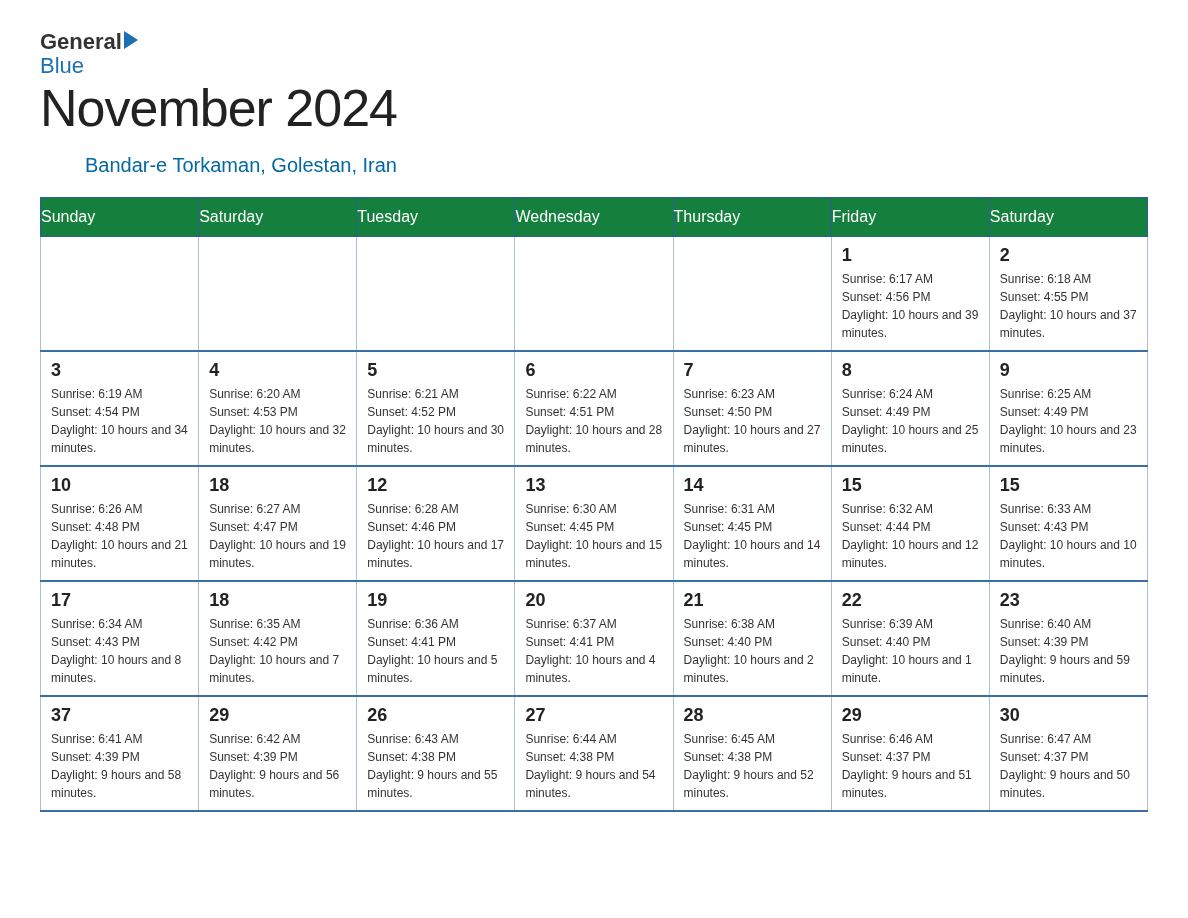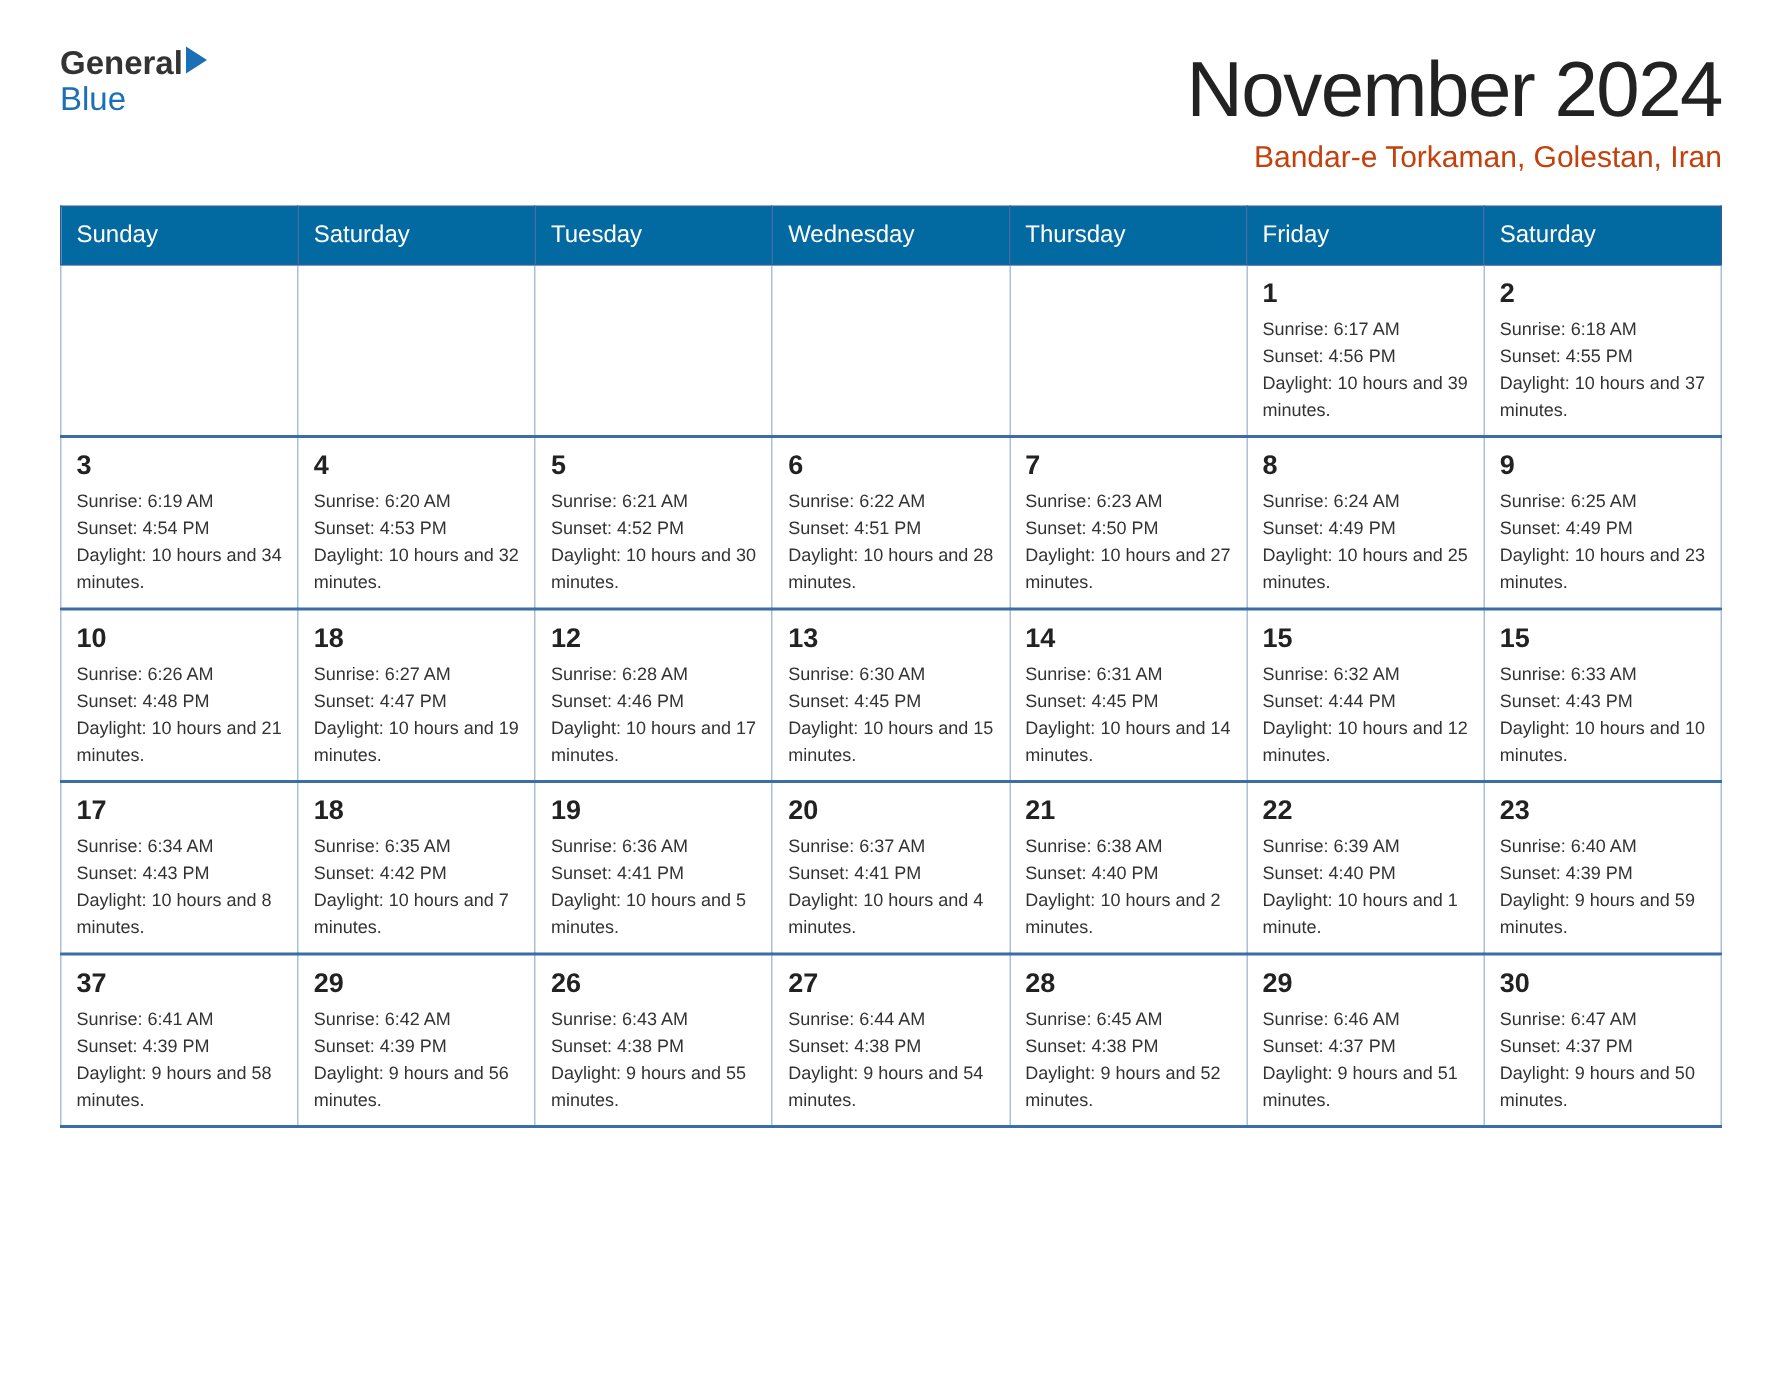--- a/index.html
+++ b/index.html
@@ -7,20 +7,21 @@
       font-family: Arial, Helvetica, sans-serif;
       background: #fff;
       padding: 30px 40px;
       color: #222;
     }
     .header {
       display: flex;
       justify-content: space-between;
       align-items: flex-start;
       margin-bottom: 20px;
+      flex-direction: column;
     }
     .logo {
       display: flex;
       flex-direction: column;
       align-items: flex-start;
     }
     .logo-text {
       font-size: 22px;
       font-weight: bold;
       color: #333;
@@ -42,34 +43,34 @@
       text-align: right;
     }
     .month-title {
       font-size: 52px;
       font-weight: 300;
       color: #222;
       letter-spacing: -1px;
     }
     .location-title {
       font-size: 20px;
-      color: #c2410c;
-      margin-top: 4px;
+      color: #0369a1;
+      margin-top: 16px;
     }
     .calendar {
       width: 100%;
       border-collapse: collapse;
       border: 1px solid #3a6ea5;
     }
     .calendar thead tr th {
-      background-color: #0369a1;
+      background-color: #15803d;
       color: #fff;
       font-size: 16px;
       font-weight: normal;
-      padding: 10px 10px;
+      padding: 10px 0;
       text-align: left;
       border: 1px solid #2a5f9e;
     }
     .calendar tbody tr td {
       vertical-align: top;
       padding: 8px 10px;
       border: 1px solid #aac0d8;
       min-width: 140px;
       min-height: 90px;
       width: 14.28%;

